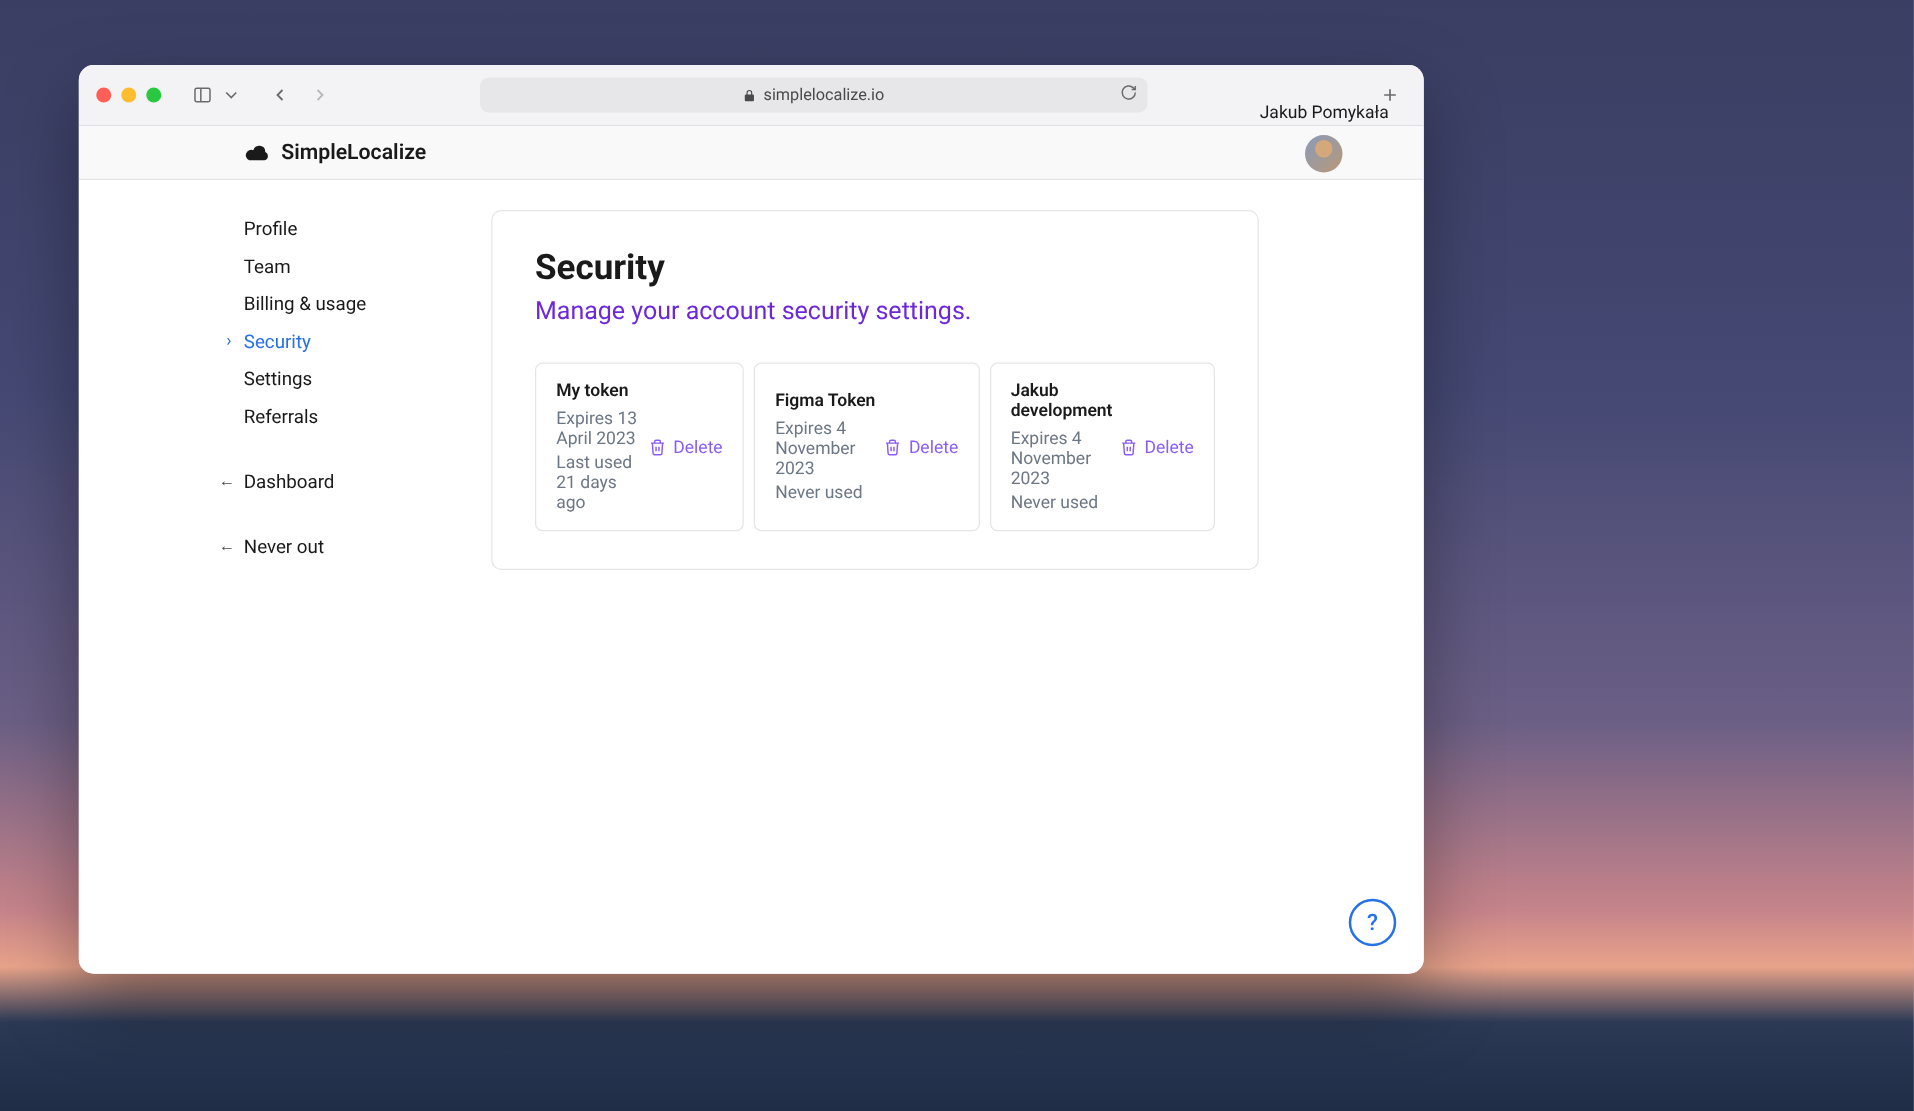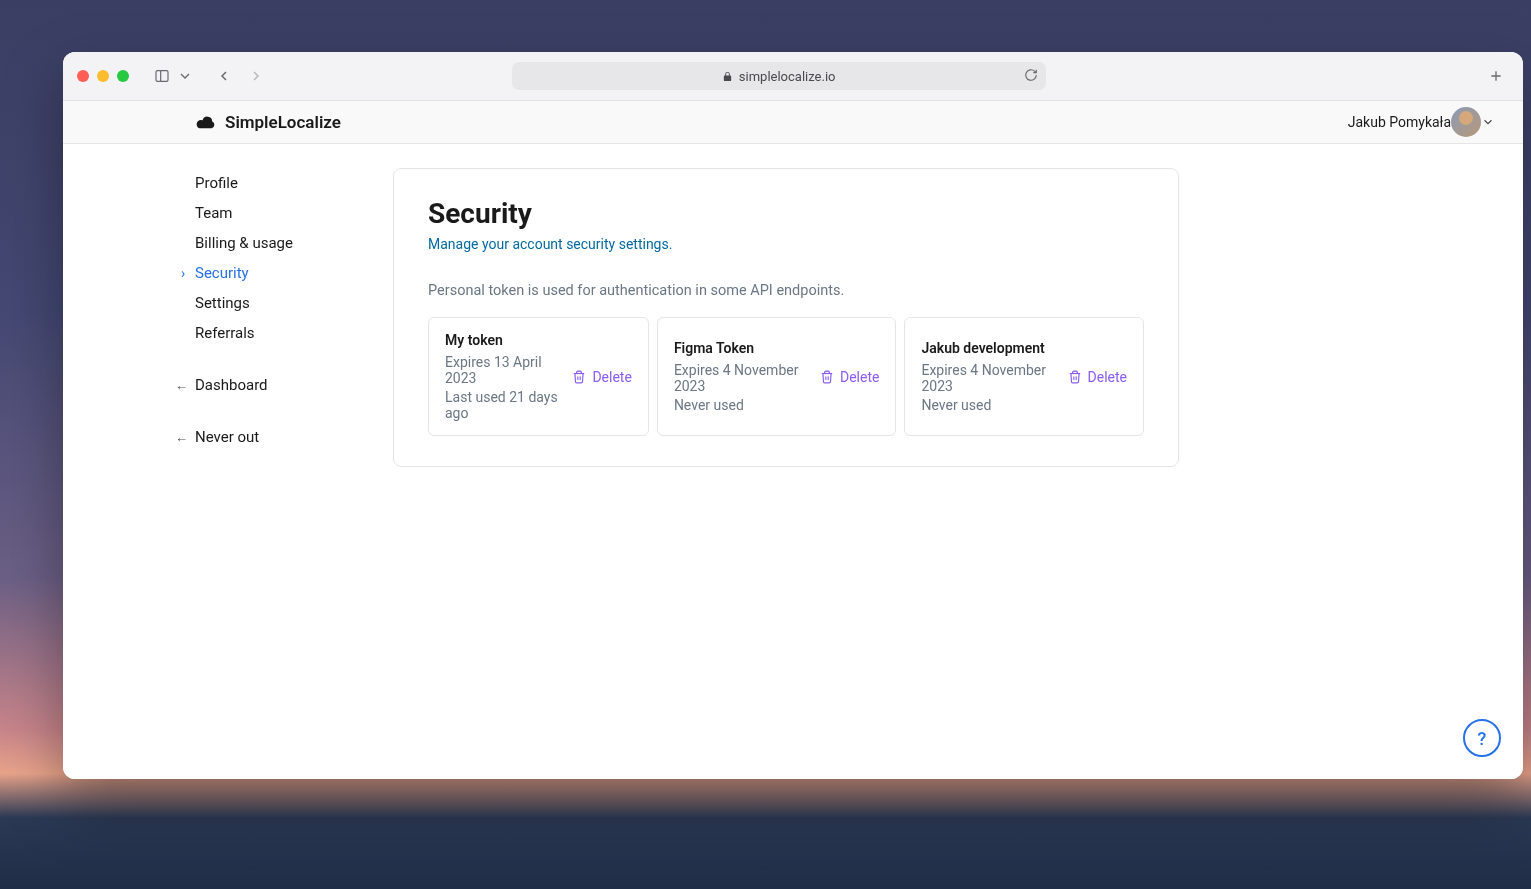--- a/index.html
+++ b/index.html
@@ -20,21 +20,21 @@
 .desktop-bg {
   position: absolute;
   inset: 0;
   background: linear-gradient(180deg, #3a3e62 0%, #444873 35%, #6b5f85 65%, #c7848a 82%, #e8a38a 87%, #2b3954 92%, #1f2d47 100%);
 }
 
 .browser-window {
   position: absolute;
   top: 52px;
   left: 63px;
-  width: 1460px;
+  width: 1076px;
   height: 727px;
   background: #fff;
   border-radius: 12px;
   box-shadow: 0 25px 60px rgba(0,0,0,0.35);
   overflow: hidden;
   display: flex;
   flex-direction: column;
 }
 
 .browser-toolbar {
@@ -140,23 +140,25 @@
 .brand-text {
   font-size: 17px;
   font-weight: 600;
   color: #1a1a1a;
 }
 
 .user-menu {
   margin-left: auto;
   display: flex;
   align-items: center;
+  gap: 10px;
   color: #1a1a1a;
   font-size: 14px;
   cursor: pointer;
+  flex-direction: column;
 }
 
 .avatar {
   width: 30px;
   height: 30px;
   border-radius: 50%;
   background: linear-gradient(135deg, #8a9bb8 0%, #b89878 100%);
   position: relative;
   overflow: hidden;
 }
@@ -239,22 +241,22 @@
 }
 
 .page-title {
   font-size: 28px;
   font-weight: 700;
   color: #1a1a1a;
   margin-bottom: 6px;
 }
 
 .page-subtitle {
-  font-size: 14px;
-  color: #0369a1;
+  font-size: 20px;
+  color: #6d28d9;
   margin-bottom: 30px;
 }
 
 .section-header {
   display: flex;
   align-items: flex-start;
   justify-content: space-between;
   margin-bottom: 4px;
 }
 
@@ -452,21 +454,20 @@
           <span>Never out</span>
         </div>
       </div>
     </nav>
 
     <main class="main-content">
       <div class="card">
         <h1 class="page-title">Security</h1>
         <p class="page-subtitle">Manage your account security settings.</p>
 
-        <p class="section-subtitle">Personal token is used for authentication in some API endpoints.</p>
 
         <div class="token-list">
 
           <div class="token-card">
             <div class="token-info">
               <div class="token-name">My token</div>
               <div class="token-meta">Expires 13 April 2023</div>
               <div class="token-meta">Last used 21 days ago</div>
             </div>
             <div class="delete-btn">

